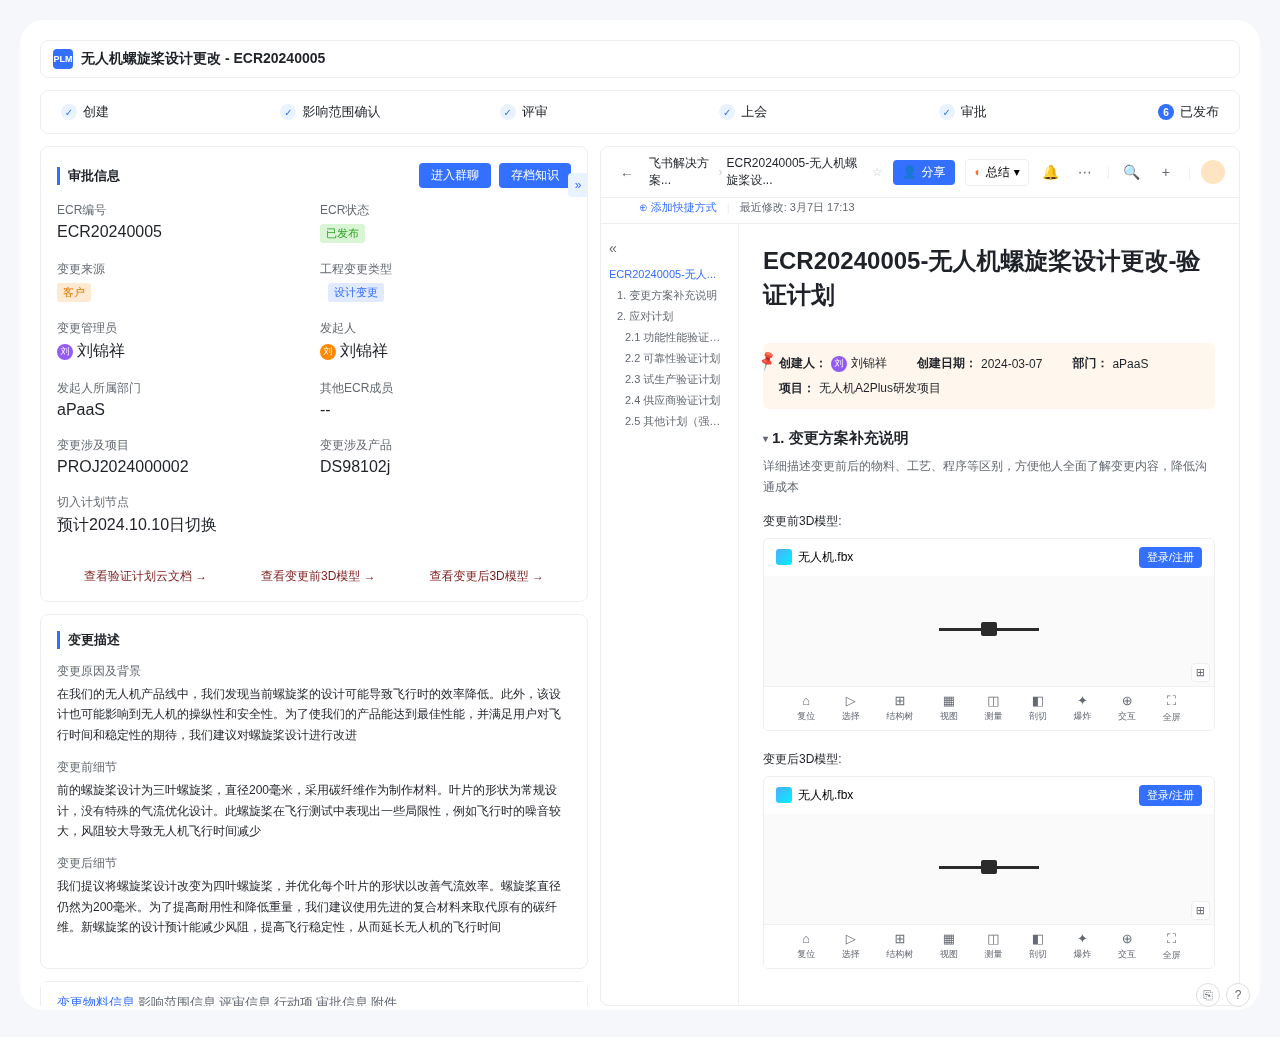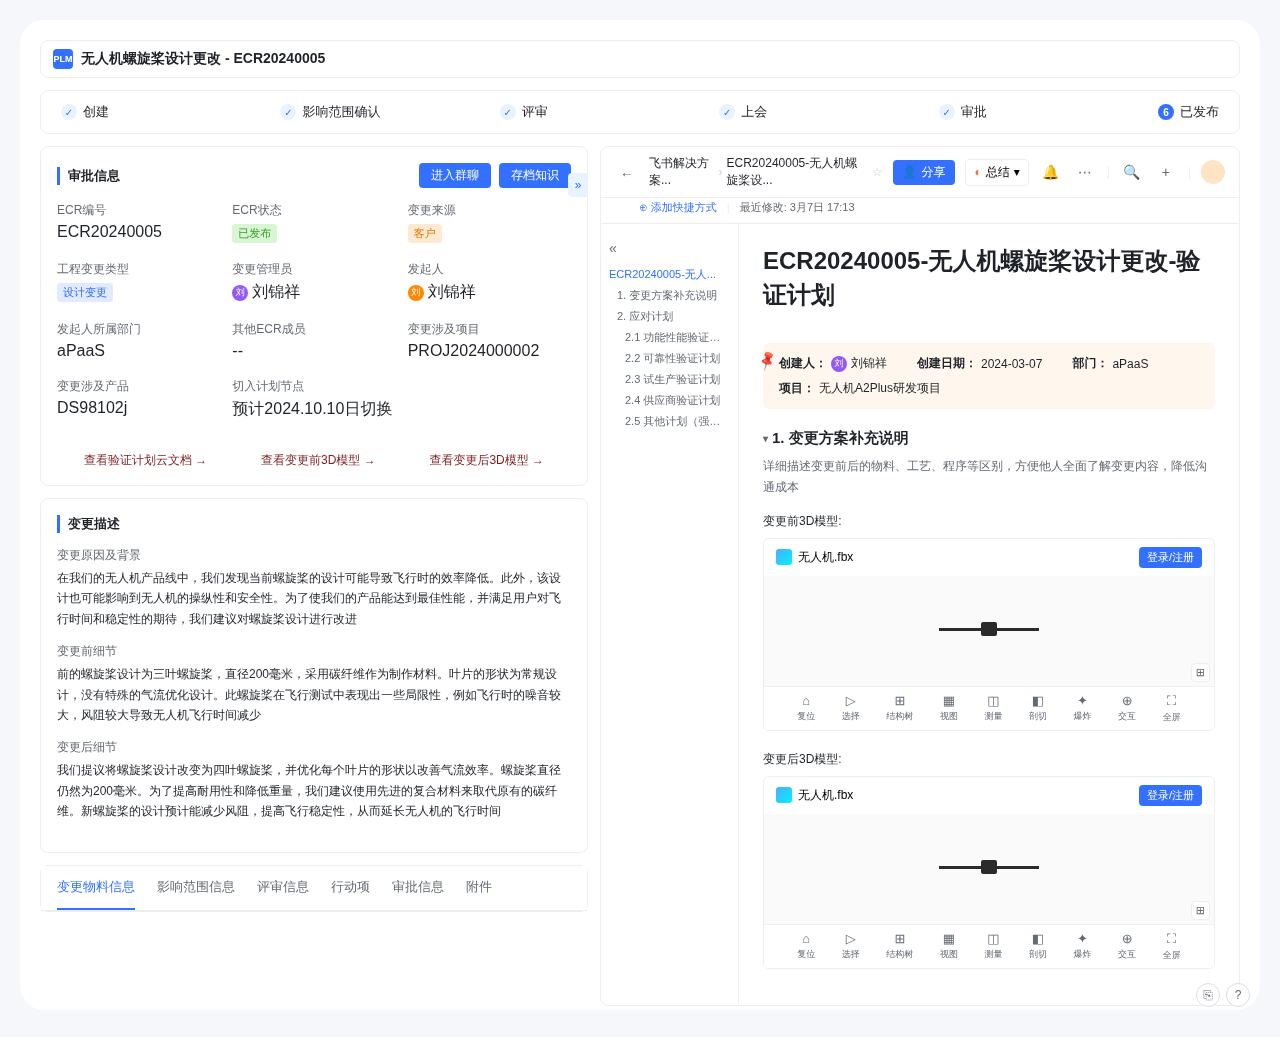--- a/index.html
+++ b/index.html
@@ -31,41 +31,41 @@
     .card-title { font-size: 13px; font-weight: 600; color: #1f2329; border-left: 3px solid #3370ff; padding-left: 8px; }
     .card-actions { display: flex; gap: 8px; }
     .btn { padding: 4px 12px; border-radius: 4px; font-size: 12px; border: none; cursor: pointer; }
     .btn-primary { background: #3370ff; color: #fff; }
     .btn-secondary { background: #3370ff; color: #fff; }
     
     
     .expand-toggle { position: absolute; right: -1px; top: 26px; width: 20px; height: 24px; background: #e8f3ff; border-radius: 4px 0 0 4px; display: flex; align-items: center; justify-content: center; color: #3370ff; font-size: 12px; cursor: pointer; }
     
     
-    .info-grid { display: grid; grid-template-columns: 1fr 1fr 1fr; gap: 18px 12px; }
+    .info-grid { display: grid; grid-template-columns: 1fr 1fr; gap: 18px 12px; }
     .info-item { display: flex; flex-direction: column; gap: 4px; }
     .info-label { font-size: 12px; color: #646a73; }
     .info-value { font-size: 16px; color: #1f2329; }
     .tag { display: inline-block; padding: 2px 6px; border-radius: 3px; font-size: 11px; }
     .tag-green { background: #d9f5d6; color: #2ea121; }
-    .tag-blue { background: #e1eaff; color: #3370ff; }
+    .tag-blue { background: #e1eaff; color: #3370ff; margin-left: 8px; }
     .tag-orange { background: #feead2; color: #de7802; }
     .avatar-mini { display: inline-flex; align-items: center; gap: 4px; }
     .avatar-dot { width: 16px; height: 16px; border-radius: 50%; background: #ff8800; color: #fff; font-size: 9px; display: flex; align-items: center; justify-content: center; }
     .avatar-dot.purple { background: #935af6; }
     
     .link-row { display: flex; justify-content: space-around; margin-top: 18px; padding-top: 14px; }
     .link { color: #7f1d1d; font-size: 12px; cursor: pointer; }
     
     .desc-section { margin-bottom: 14px; }
     .desc-label { font-size: 12px; color: #646a73; margin-bottom: 4px; }
     .desc-text { font-size: 12px; color: #1f2329; line-height: 1.7; }
     
     
-    .tabs { display: flex; gap: 22px; border-bottom: 1px solid #eee; padding: 0 16px; background: #fff; }
+    .tabs { display: flex; gap: 3px; border-bottom: 1px solid #eee; padding: 0 16px; background: #fff; }
     .tab { padding: 12px 0; font-size: 13px; color: #646a73; cursor: pointer; border-bottom: 2px solid transparent; }
     .tab.active { color: #3370ff; border-bottom-color: #3370ff; font-weight: 500; }
     
     
     .doc-toolbar { display: flex; align-items: center; padding: 8px 14px; gap: 10px; border-bottom: 1px solid #eee; font-size: 12px; }
     .breadcrumb { display: flex; align-items: center; gap: 4px; flex: 1; color: #646a73; }
     .breadcrumb-item { color: #1f2329; }
     .breadcrumb-sep { color: #c9cdd4; }
     .breadcrumb-row2 { display: flex; align-items: center; gap: 10px; padding: 2px 14px 8px 38px; font-size: 11px; color: #646a73; border-bottom: 1px solid #eee; }
     .quick-link { color: #3370ff; cursor: pointer; }

